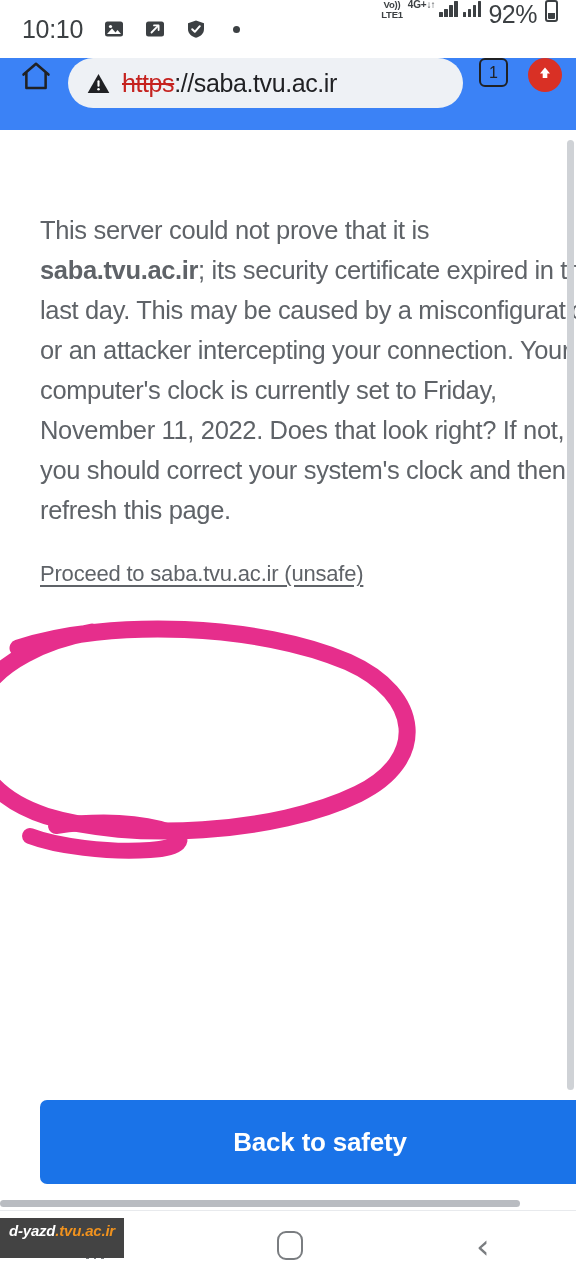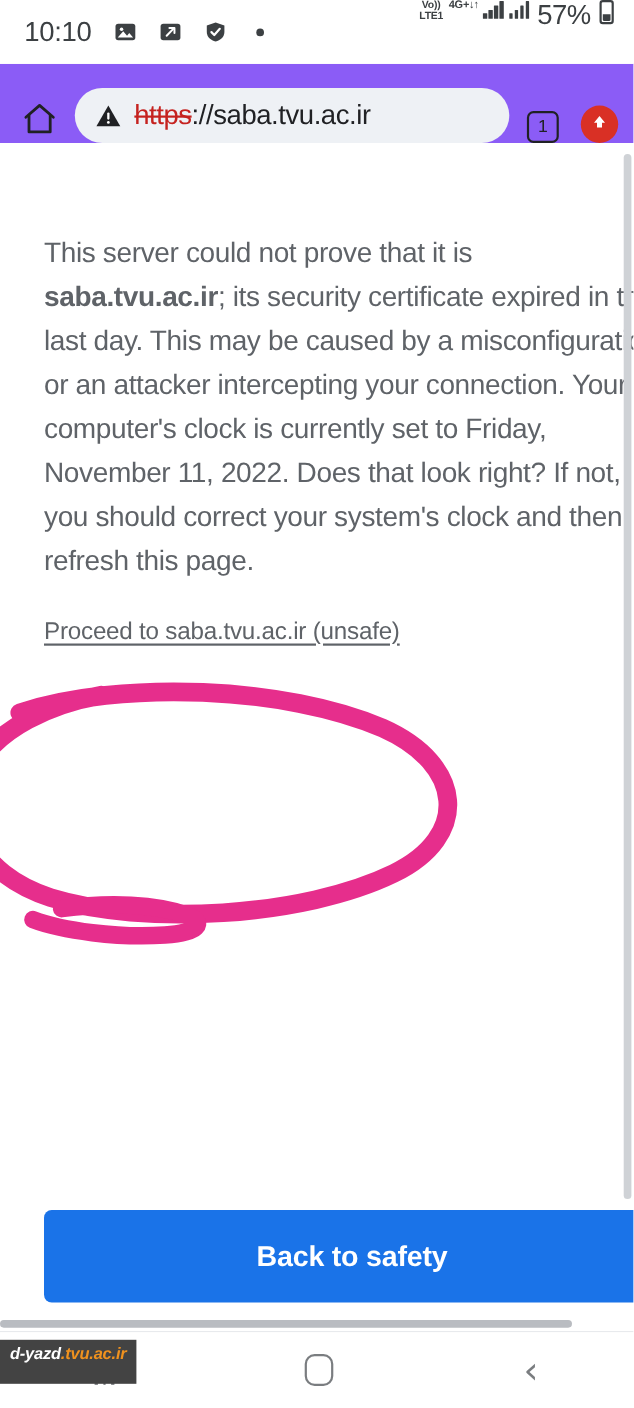--- a/index.html
+++ b/index.html
@@ -132,23 +132,23 @@
     position: absolute;
     left: 1px; right: 1px; bottom: 1px;
     height: 6px;
     background: #3c4043;
     border-radius: 0 0 1px 1px;
   }
 
   
   .toolbar {
     height: 72px;
-    background: #8b5cf6;
-    display: flex;
-    align-items: flex-end;
+    background: #3b82f6;
+    display: flex;
+    align-items: flex-start;
     padding: 0 14px 0 16px;
     box-sizing: border-box;
     gap: 12px;
   }
   .home-btn {
     width: 40px;
     height: 40px;
     display: flex;
     align-items: center;
     justify-content: center;
@@ -384,21 +384,21 @@
         <i></i>
         <i></i>
         <i></i>
       </span>
     <span class="bars">
         <i></i>
         <i></i>
         <i></i>
         <i></i>
       </span>
-    <span class="batt-pct">57%</span>
+    <span class="batt-pct">92%</span>
     <span class="batt"></span>
   </div>
 </div>
 
 <div class="toolbar">
   <div class="home-btn">
     <span>
       <svg width="34" height="34" viewBox="0 0 24 24">
         <path d="M3.2 11 L12 3.4 L20.8 11" stroke="#202124" stroke-width="1.8" fill="none" stroke-linecap="round" stroke-linejoin="round"></path>
         <path d="M5.2 9.6 V20.4 H18.8 V9.6" stroke="#202124" stroke-width="1.8" fill="none" stroke-linejoin="round"></path>

